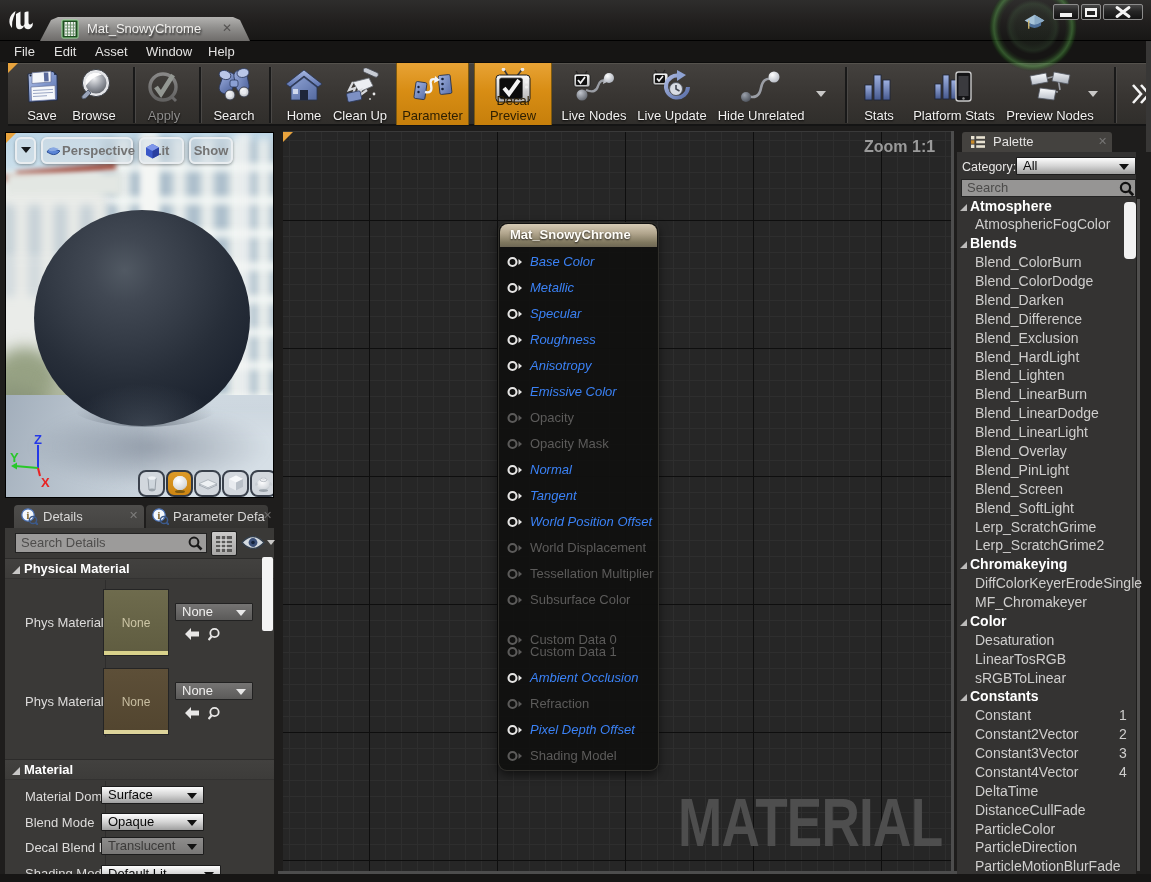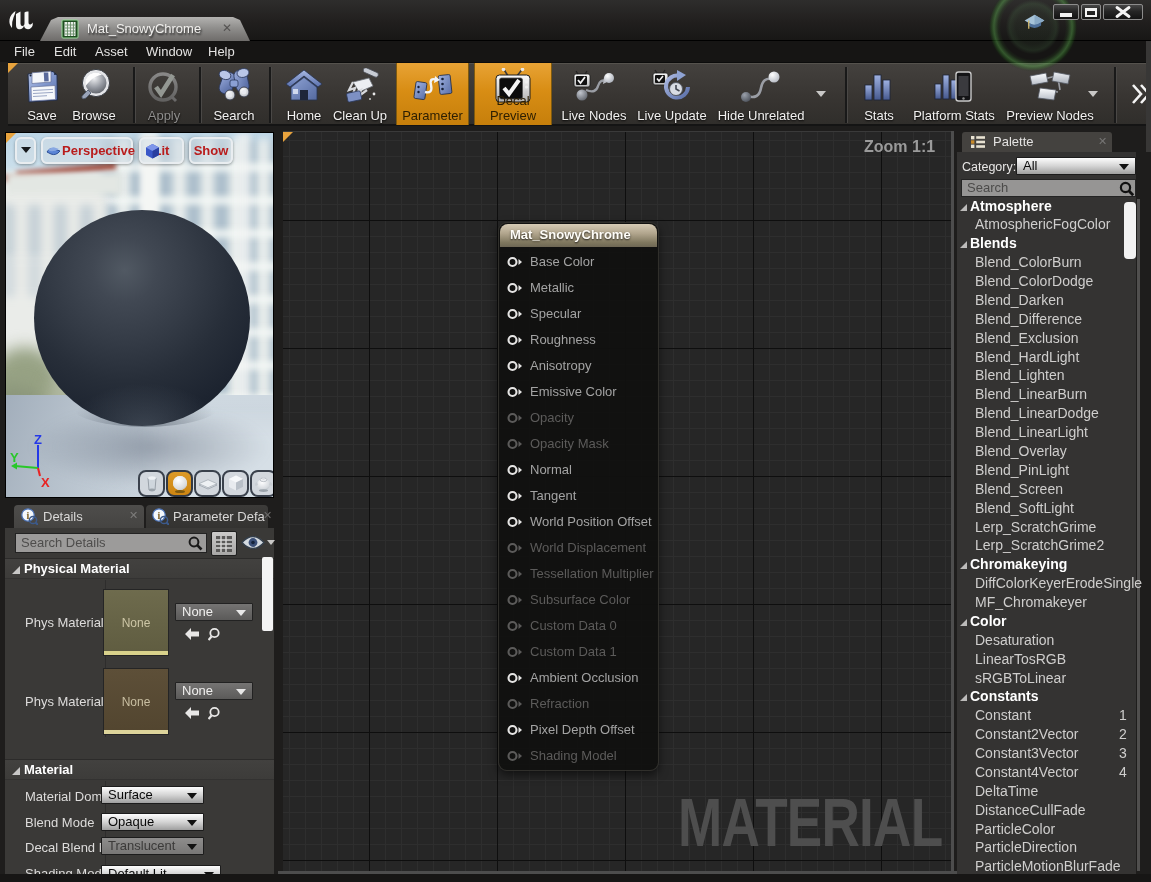--- a/index.html
+++ b/index.html
@@ -45,21 +45,21 @@
 .tbtn.orange .lbl { color:#2c1e02; text-shadow:none; }
 .tsep { position:absolute; top:4px; width:2px; height:56px;
   background:linear-gradient(#191919,#191919); box-shadow:1px 0 0 #4a4846; }
 .ddarrow { position:absolute; width:0; height:0; border-left:5px solid transparent;
   border-right:5px solid transparent; border-top:6px solid #c9c8c7; }
 
 
 #viewport { position:absolute; left:5px; top:132px; width:269px; height:366px;
   background:#cfe0ea; overflow:hidden; border:1px solid #000; }
 .vbtn { position:absolute; top:4px; height:27px; border:2px solid #e9edf0; border-radius:6px;
-  background:rgba(210,220,228,0.55); color:#b91c1c; font-size:13px; font-weight:bold;
+  background:rgba(210,220,228,0.55); color:#737373; font-size:13px; font-weight:bold;
   line-height:23px; text-align:center; box-shadow:0 1px 3px rgba(0,0,0,0.35);}
 .sbtn { position:absolute; top:337px; width:27px; height:27px; border:2px solid #3a414c; border-radius:8px;
   background:#d2d7dd; }
 .sbtn.on { background:linear-gradient(#dc9a28,#cd8512); border-color:#333943; }
 
 
 #dtabs { position:absolute; left:5px; top:505px; width:269px; height:23px; background:#1e1d1c;}
 .dtab { position:absolute; top:0; height:23px; font-size:13px; color:#d9d8d7; }
 #details { position:absolute; left:5px; top:528px; width:269px; height:354px; background:#3a3937; }
 .sechead { position:absolute; left:0; width:269px; height:21px;
@@ -104,21 +104,21 @@
 
 #node { position:absolute; left:498px; top:222px; width:161px; height:549px;
   background:rgba(16,16,15,0.93); border-radius:9px; box-shadow:0 4px 10px rgba(0,0,0,0.55);
   border:1px solid rgba(80,78,70,0.5); }
 #nodehead { position:absolute; left:1px; top:1px; right:1px; height:23px; border-radius:8px 8px 0 0;
   background:linear-gradient(#d6cbb5,#b0a48c 42%,#80785f 80%,#6e6754 100%);
   color:#fffdf8; font-weight:bold; font-size:13px; line-height:22px; padding-left:10px;
   text-shadow:0 1px 2px #000000cc; }
 .pin { position:absolute; left:8px; height:26px; font-size:13px; line-height:26px; white-space:nowrap;}
 .pin svg { vertical-align:-2px; margin-right:6px; }
-.pin.on { color:#a3a3a3; }
+.pin.on { color:#3b82f6;font-style:italic; }
 .pin.off { color:#5c5b5a; }
 
 
 #ptab { position:absolute; left:962px; top:132px; width:150px; height:20px; background:#44423f;
   border-radius:3px 3px 0 0; }
 #palette { position:absolute; left:957px; top:152px; width:179px; height:722px; background:#343332; }
 #pcat { position:absolute; left:962px; top:160px; font-size:12.5px; color:#e8e7e6; }
 #pcombo { position:absolute; left:1016px; top:157px; width:120px; }
 #psearch { position:absolute; left:961px; top:179px; width:175px; height:18px; background:#969594;
   border:1px solid #242424; color:#4c4b4a; font-size:13px; line-height:16px; padding-left:5px; }
@@ -717,21 +717,21 @@
           <path d="M11.5 3 L15 6 L11.5 9 Z" fill="#5c5b5a"></path>
         </svg>World Displacement</div>
   <div class="pin off" style="top:338px"><svg width="17" height="12" viewBox="0 0 17 12">
           <circle cx="5.5" cy="6" r="4" fill="none" stroke="#5c5b5a" stroke-width="2.1"></circle>
           <path d="M11.5 3 L15 6 L11.5 9 Z" fill="#5c5b5a"></path>
         </svg>Tessellation Multiplier</div>
   <div class="pin off" style="top:364px"><svg width="17" height="12" viewBox="0 0 17 12">
           <circle cx="5.5" cy="6" r="4" fill="none" stroke="#5c5b5a" stroke-width="2.1"></circle>
           <path d="M11.5 3 L15 6 L11.5 9 Z" fill="#5c5b5a"></path>
         </svg>Subsurface Color</div>
-  <div class="pin off" style="top:390px"><svg width="17" height="12" viewBox="0 0 17 12">
+  <div class="pin off" style="top:404px"><svg width="17" height="12" viewBox="0 0 17 12">
           <circle cx="5.5" cy="6" r="4" fill="none" stroke="#5c5b5a" stroke-width="2.1"></circle>
           <path d="M11.5 3 L15 6 L11.5 9 Z" fill="#5c5b5a"></path>
         </svg>Custom Data 0</div>
   <div class="pin off" style="top:416px"><svg width="17" height="12" viewBox="0 0 17 12">
           <circle cx="5.5" cy="6" r="4" fill="none" stroke="#5c5b5a" stroke-width="2.1"></circle>
           <path d="M11.5 3 L15 6 L11.5 9 Z" fill="#5c5b5a"></path>
         </svg>Custom Data 1</div>
   <div class="pin on" style="top:442px"><svg width="17" height="12" viewBox="0 0 17 12">
           <circle cx="5.5" cy="6" r="4" fill="none" stroke="#e6e5e4" stroke-width="2.1"></circle>
           <path d="M11.5 3 L15 6 L11.5 9 Z" fill="#e6e5e4"></path>

